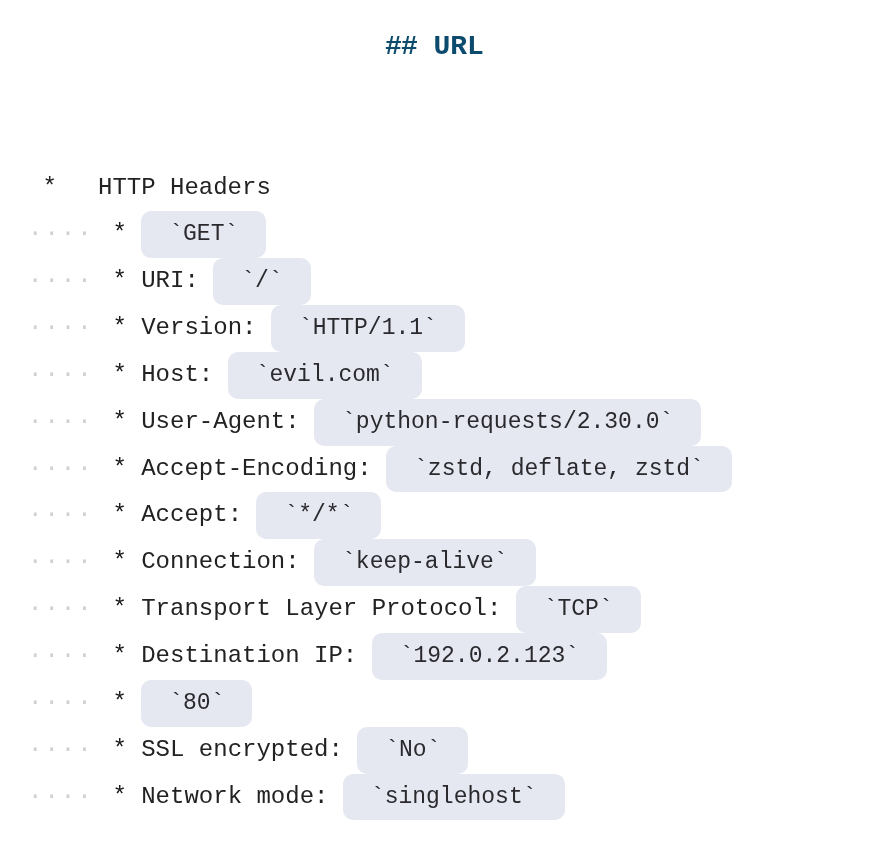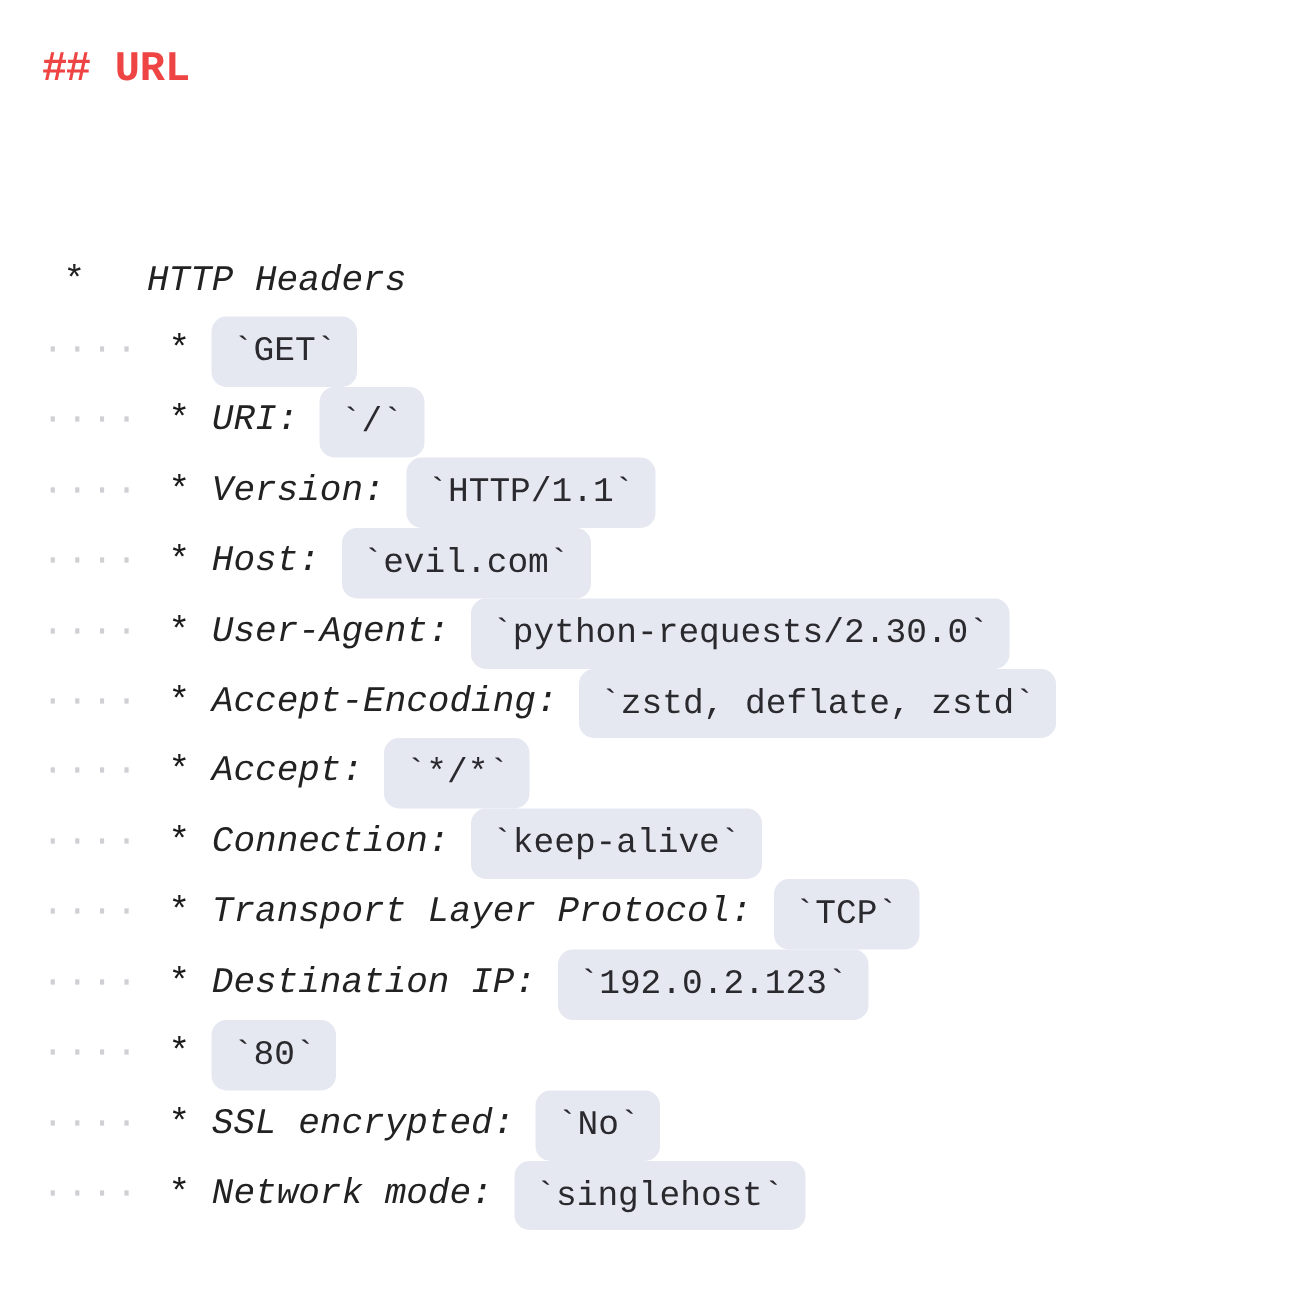--- a/index.html
+++ b/index.html
@@ -12,45 +12,45 @@
       background: #ffffff;
       color: #1a1a1a;
       padding: 20px 28px;
       font-size: 24px;
       line-height: 1.95;
     }
     .heading {
       font-weight: 700;
       font-size: 28px;
       margin-bottom: 90px;
-      color: #ef4444;
+      color: #0c4a6e;
+      text-align: center;
     }
     .row {
       display: flex;
       align-items: center;
       white-space: pre;
     }
     .dots {
       color: #d0d0d4;
       letter-spacing: 2px;
       width: 70px;
       display: inline-block;
     }
     .bullet {
       color: #222;
       display: inline-block;
       width: 70px;
     }
     .label {
       color: #222;
-      font-style: italic;
     }
     .code {
       background: #e5e7f1;
-      padding: 1px 14px;
+      padding: 1px 28px;
       border-radius: 10px;
       color: #2a2a2e;
       font-family: inherit;
       font-size: 23px;
     }
     .heading .hash {
       letter-spacing: -1px;
     }
   </style>
 </head>

